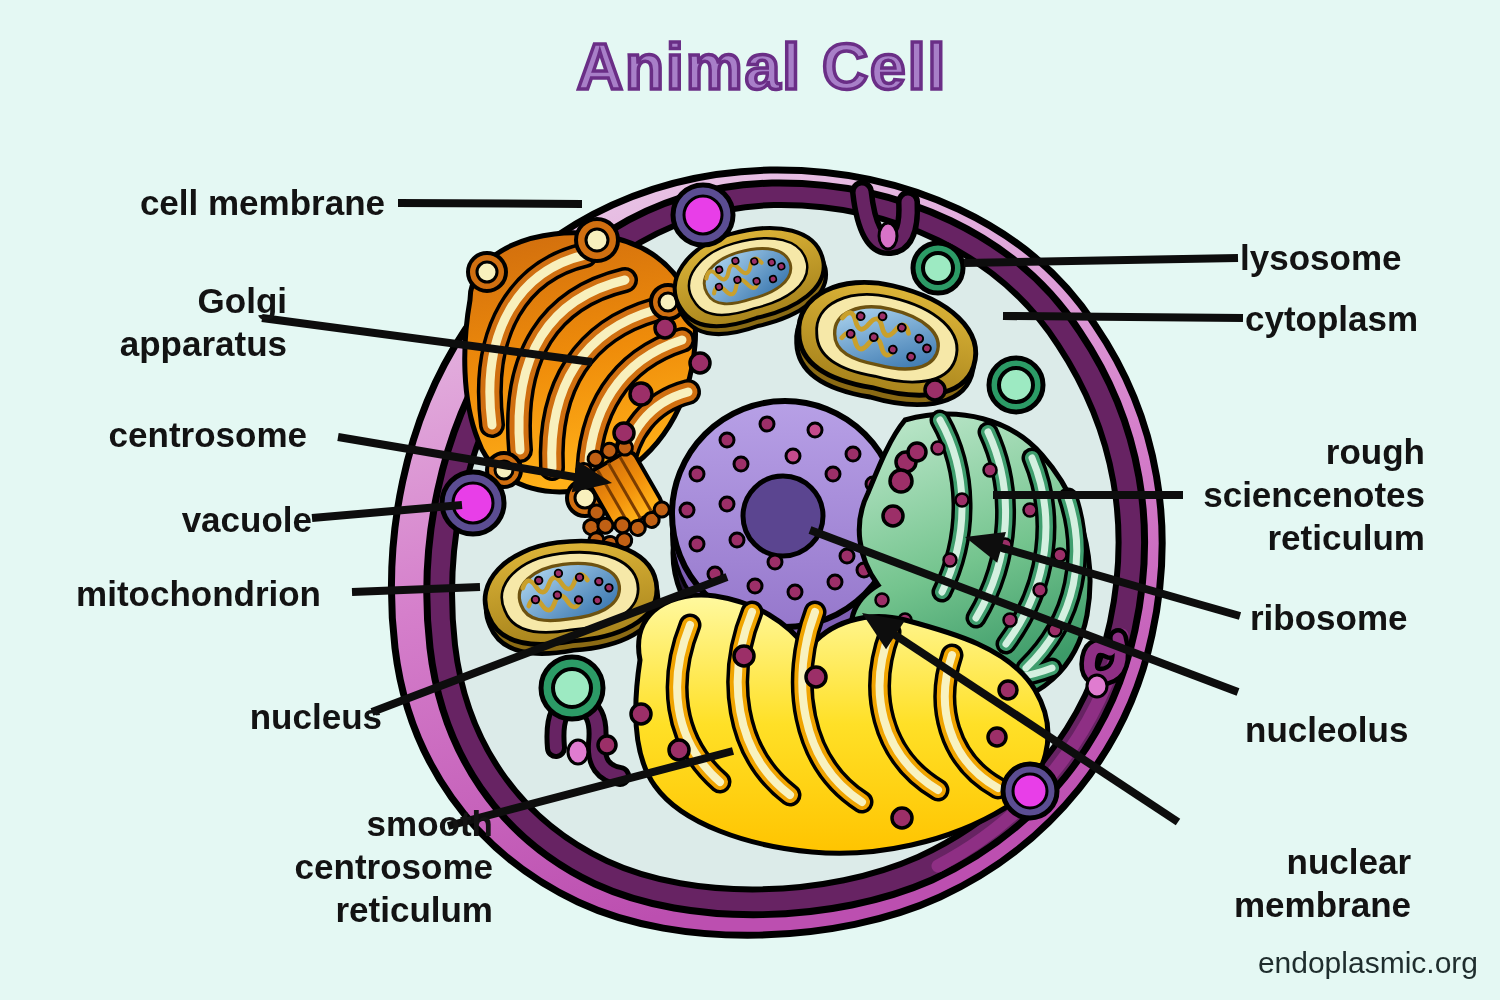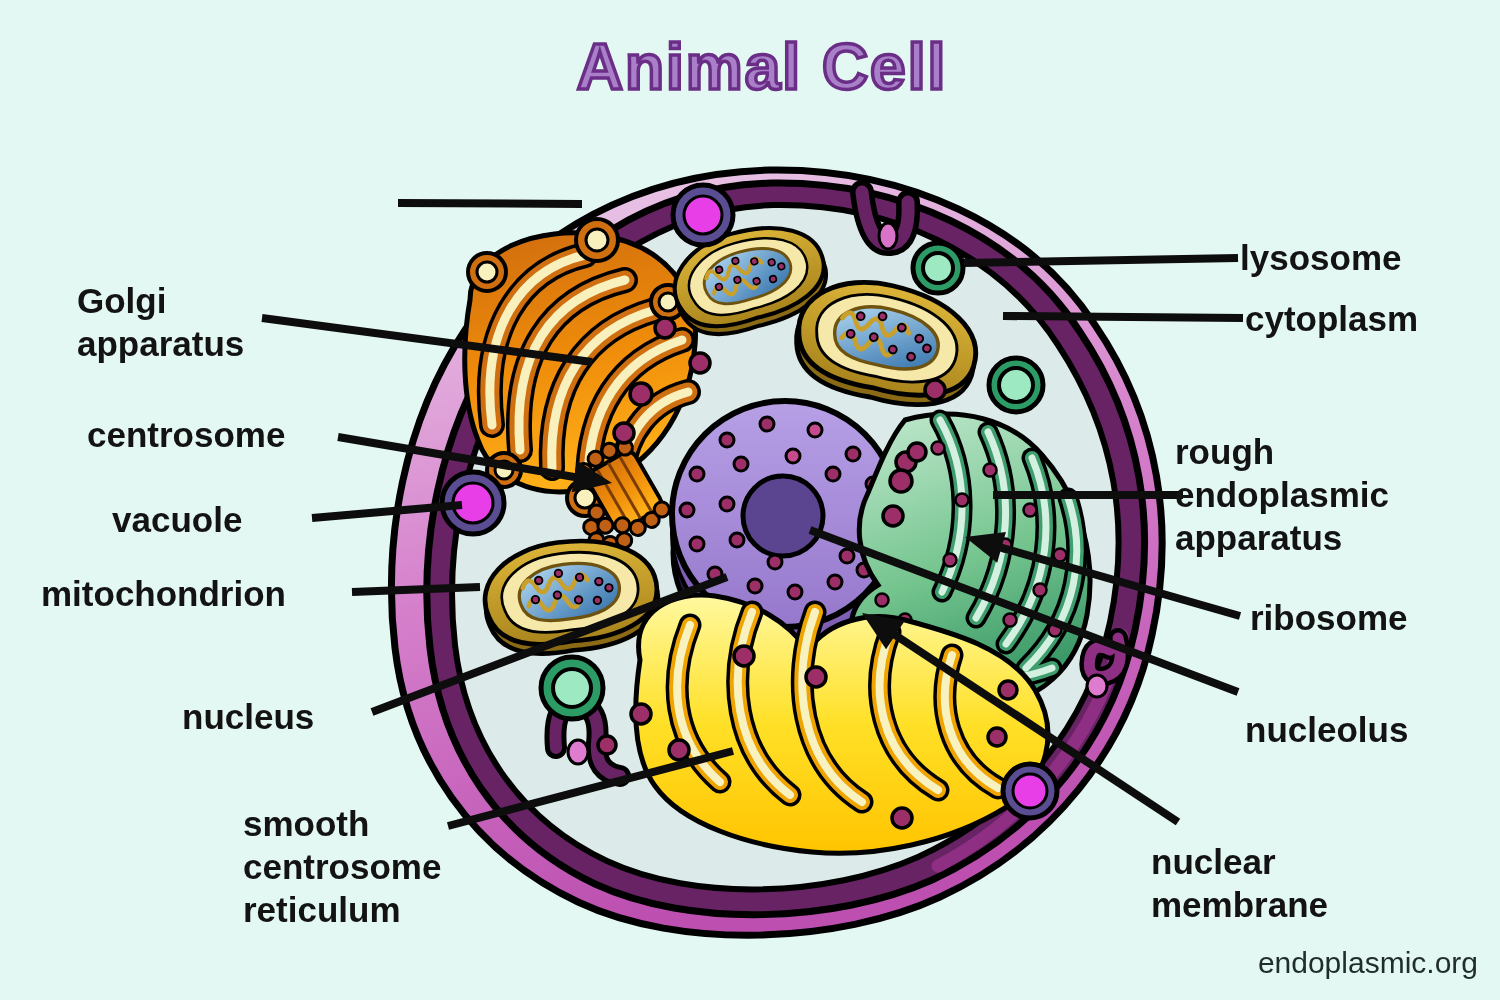--- a/index.html
+++ b/index.html
@@ -18,21 +18,21 @@
   html,body{margin:0;padding:0;}
   body{
     width:1500px;height:1000px;position:relative;overflow:hidden;
     background:var(--background);
     font-family:"Liberation Sans", sans-serif;
   }
   #stage{position:absolute;left:0;top:0;width:1500px;height:1000px;}
   svg{position:absolute;left:0;top:0;}
   .label{
     position:absolute;font-weight:700;font-size:35px;line-height:43px;
-    color:var(--label_color);text-align:left;
+    color:var(--label_color);text-align:right;
   }
   .label.right-align{text-align:right;}
   .label.nowrap{white-space:nowrap;text-align:left;}
   #title{
     position:absolute;left:12px;top:30px;width:1500px;text-align:center;
     font-size:64px;font-weight:700;letter-spacing:2px;
     color:var(--title_fill);
     -webkit-text-stroke:3.5px var(--title_outline);
   }
   #watermark{
@@ -386,28 +386,29 @@
   </g>
   <g style="fill:var(--leader_line)">
     <path d="M 0,0 L -38,-16 L -38,16 Z" transform="translate(612,483) rotate(9.8)"></path>
     <path d="M 0,0 L -38,-16 L -38,16 Z" transform="translate(965,537) rotate(195.9)"></path>
     <path d="M 0,0 L -40,-17 L -40,17 Z" transform="translate(862,613) rotate(213.4)"></path>
   </g>
 </svg>
 
 <div id="title">Animal Cell</div>
 
+<div class="label right-align" style="left:85px;top:181px;width:300px;">cell membrane</div>
 <div class="label" style="left:77px;top:279px;width:210px;">Golgi apparatus</div>
 <div class="label" style="left:87px;top:413px;width:220px;">centrosome</div>
 <div class="label" style="left:112px;top:498px;width:200px;">vacuole</div>
 <div class="label" style="left:41px;top:572px;width:280px;">mitochondrion</div>
 <div class="label" style="left:182px;top:695px;width:200px;">nucleus</div>
 <div class="label" style="left:243px;top:802px;width:250px;">smooth centrosome reticulum</div>
 <div class="label nowrap" style="left:1240px;top:236px;text-align:right;">lysosome</div>
 <div class="label nowrap" style="left:1245px;top:297px;">cytoplasm</div>
-<div class="label" style="left:1175px;top:430px;width:250px;">rough endoplasmic apparatus</div>
+<div class="label" style="left:1175px;top:430px;width:250px;">rough sciencenotes reticulum</div>
 <div class="label nowrap" style="left:1250px;top:596px;text-align:right;">ribosome</div>
 <div class="label nowrap" style="left:1245px;top:672px;margin-top:36px;">nucleolus</div>
 <div class="label" style="left:1151px;top:800px;width:260px;margin-top:40px;">nuclear membrane</div>
 
 <div id="watermark">endoplasmic.org</div>
 
 </div>
 
 </body></html>

